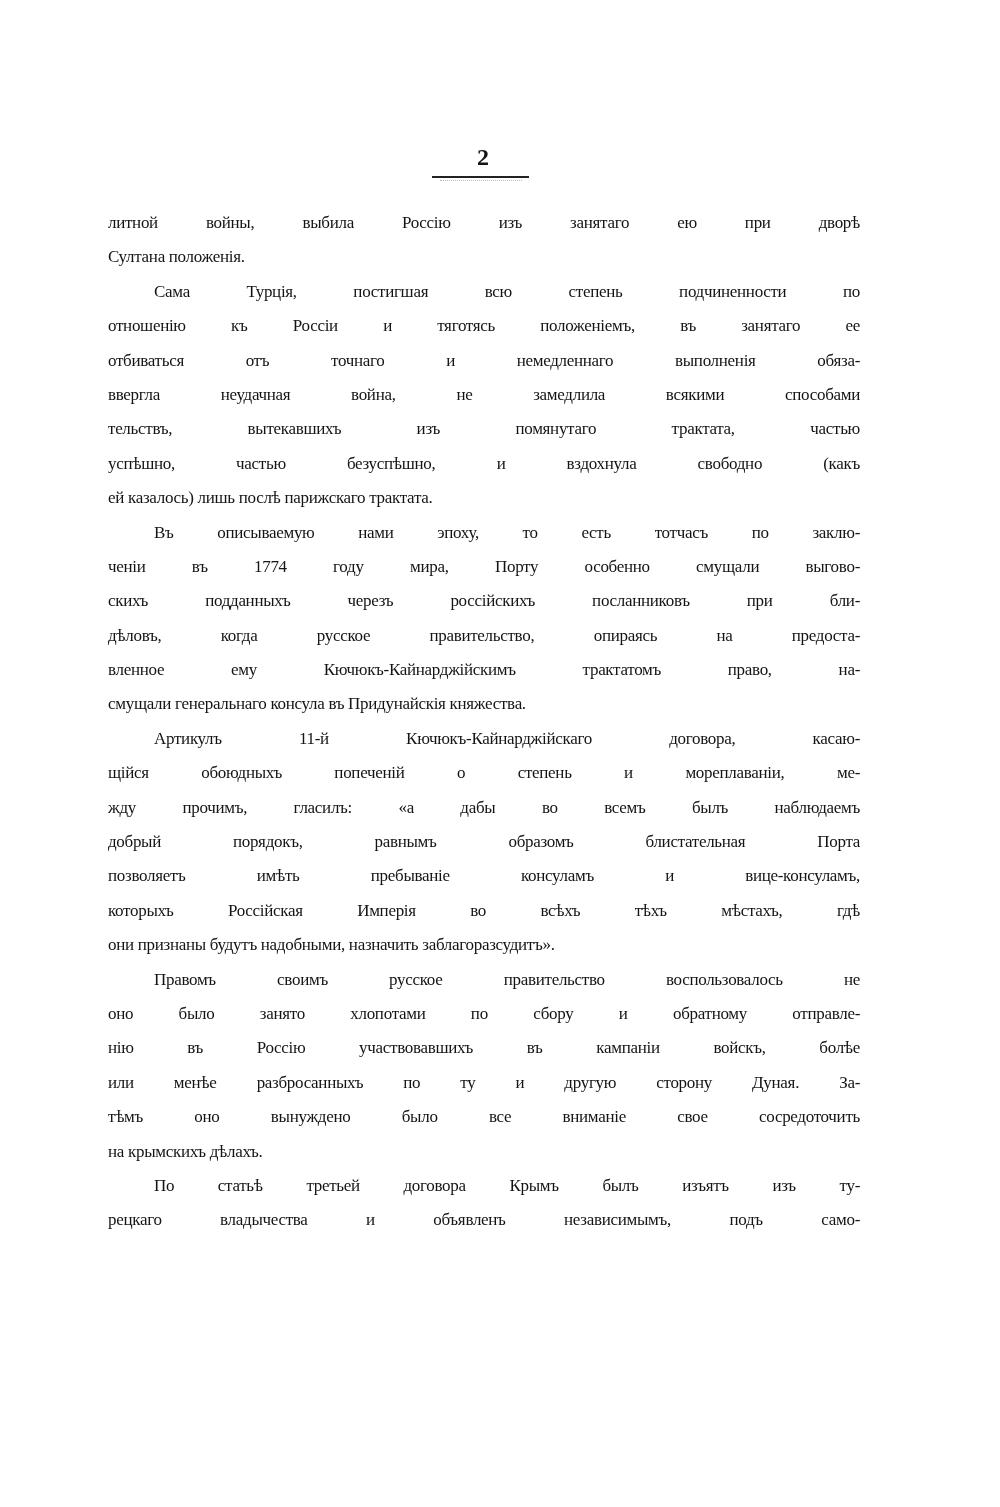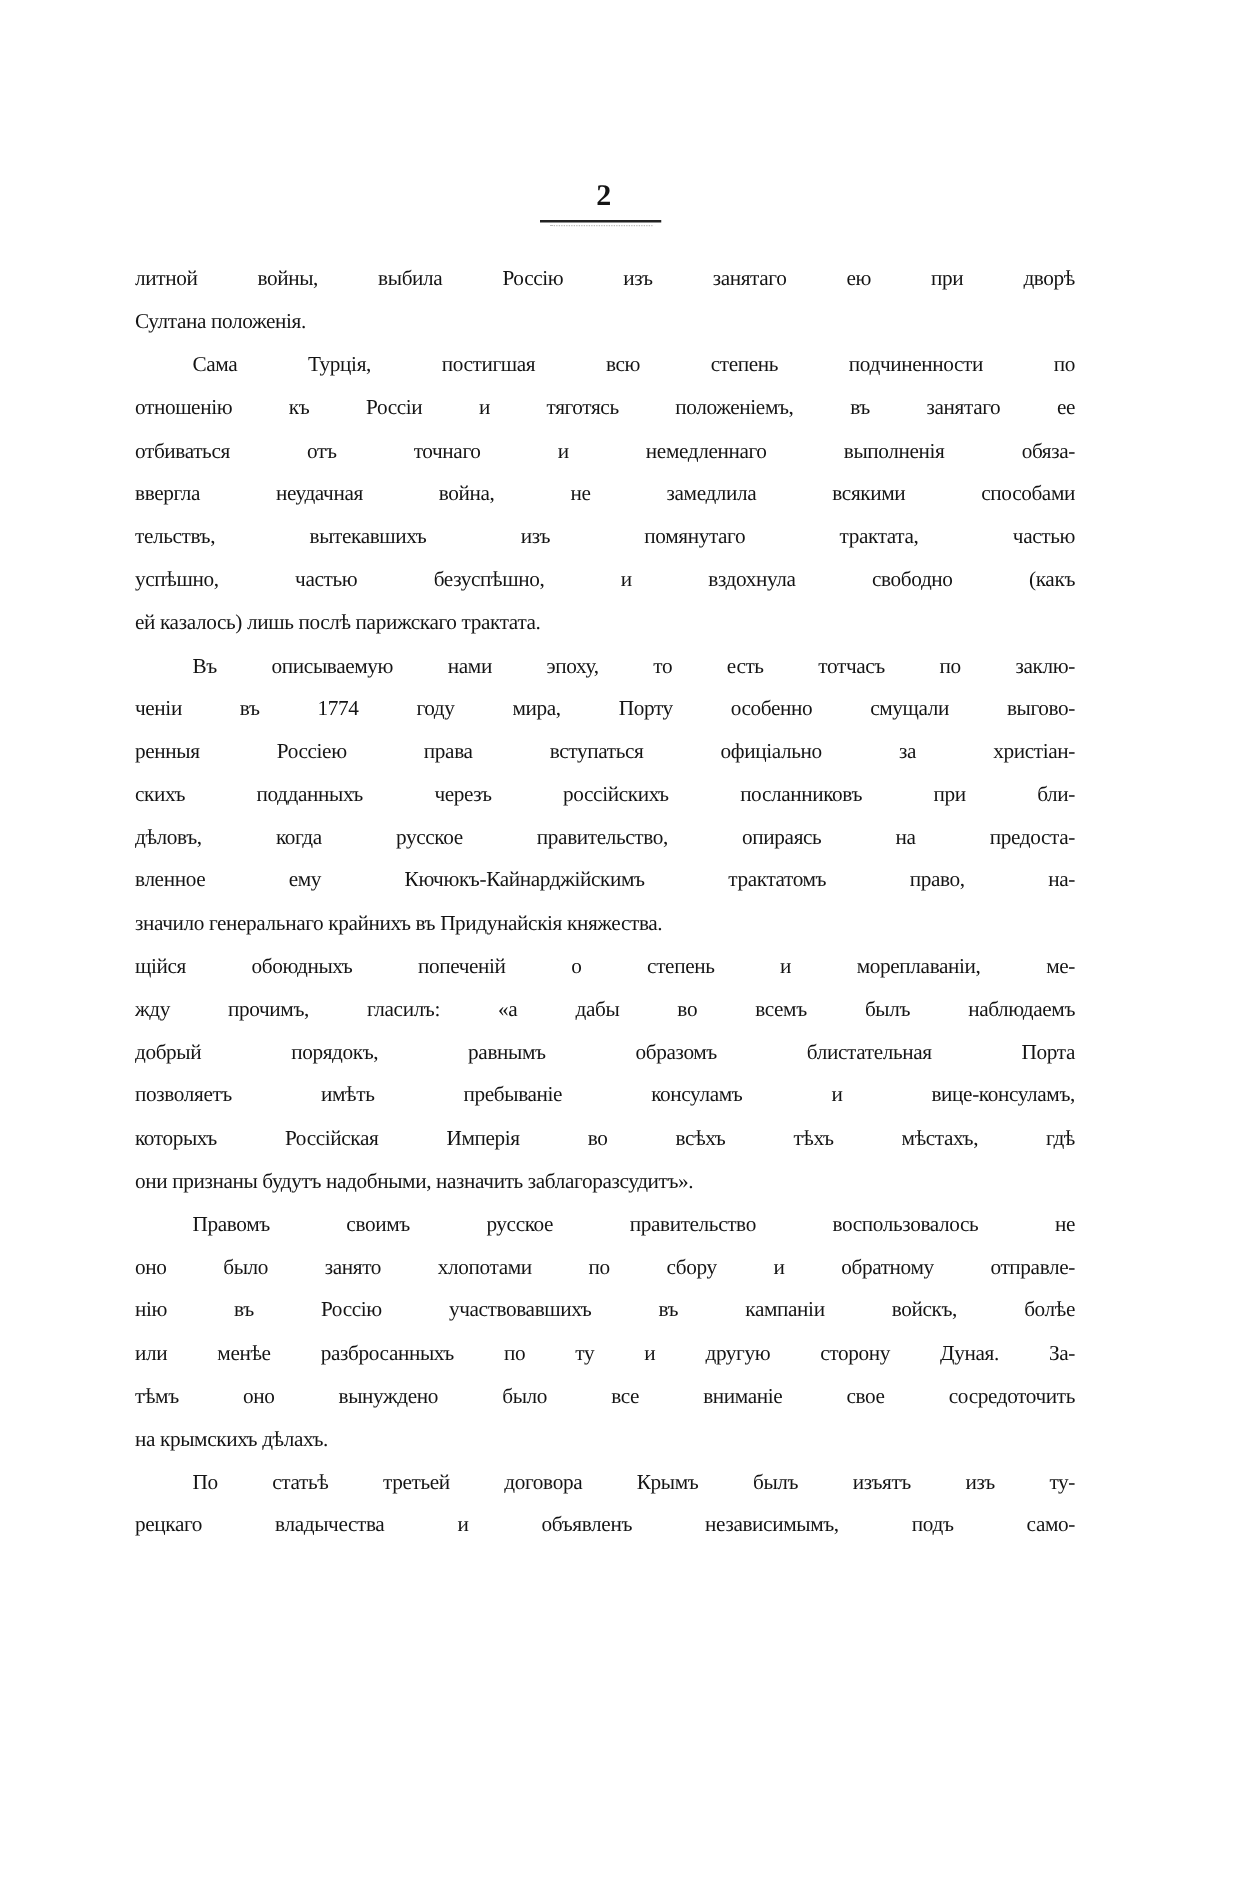--- a/index.html
+++ b/index.html
@@ -69,27 +69,27 @@
       <span class="line">отношенію къ Россіи и тяготясь положеніемъ, въ занятаго ее</span>
       <span class="line">отбиваться отъ точнаго и немедленнаго выполненія обяза-</span>
       <span class="line">ввергла неудачная война, не замедлила всякими способами</span>
       <span class="line">тельствъ, вытекавшихъ изъ помянутаго трактата, частью</span>
       <span class="line">успѣшно, частью безуспѣшно, и вздохнула свободно (какъ</span>
       <span class="line last">ей казалось) лишь послѣ парижскаго трактата.</span>
     </div>
     <div class="paragraph">
       <span class="line indent">Въ описываемую нами эпоху, то есть тотчасъ по заклю-</span>
       <span class="line">ченіи въ 1774 году мира, Порту особенно смущали выгово-</span>
-      <span class="line">ренныя Россіею права вступаться офиціально за христіан-</span>
       <span class="line">скихъ подданныхъ черезъ россійскихъ посланниковъ при бли-</span>
       <span class="line">дѣловъ, когда русское правительство, опираясь на предоста-</span>
       <span class="line">вленное ему Кючюкъ-Кайнарджійскимъ трактатомъ право, на-</span>
-      <span class="line last">значило генеральнаго крайнихъ въ Придунайскія княжества.</span>
+      <span class="line last">смущали генеральнаго консула въ Придунайскія княжества.</span>
     </div>
     <div class="paragraph">
+      <span class="line indent">Артикулъ 11-й Кючюкъ-Кайнарджійскаго договора, касаю-</span>
       <span class="line">щійся обоюдныхъ попеченій о степень и мореплаваніи, ме-</span>
       <span class="line">жду прочимъ, гласилъ: «а дабы во всемъ былъ наблюдаемъ</span>
       <span class="line">добрый порядокъ, равнымъ образомъ блистательная Порта</span>
       <span class="line">позволяетъ имѣть пребываніе консуламъ и вице-консуламъ,</span>
       <span class="line">которыхъ Россійская Имперія во всѣхъ тѣхъ мѣстахъ, гдѣ</span>
       <span class="line last">они признаны будутъ надобными, назначить заблагоразсудитъ».</span>
     </div>
     <div class="paragraph">
       <span class="line indent">Правомъ своимъ русское правительство воспользовалось не</span>
       <span class="line">оно было занято хлопотами по сбору и обратному отправле-</span>

